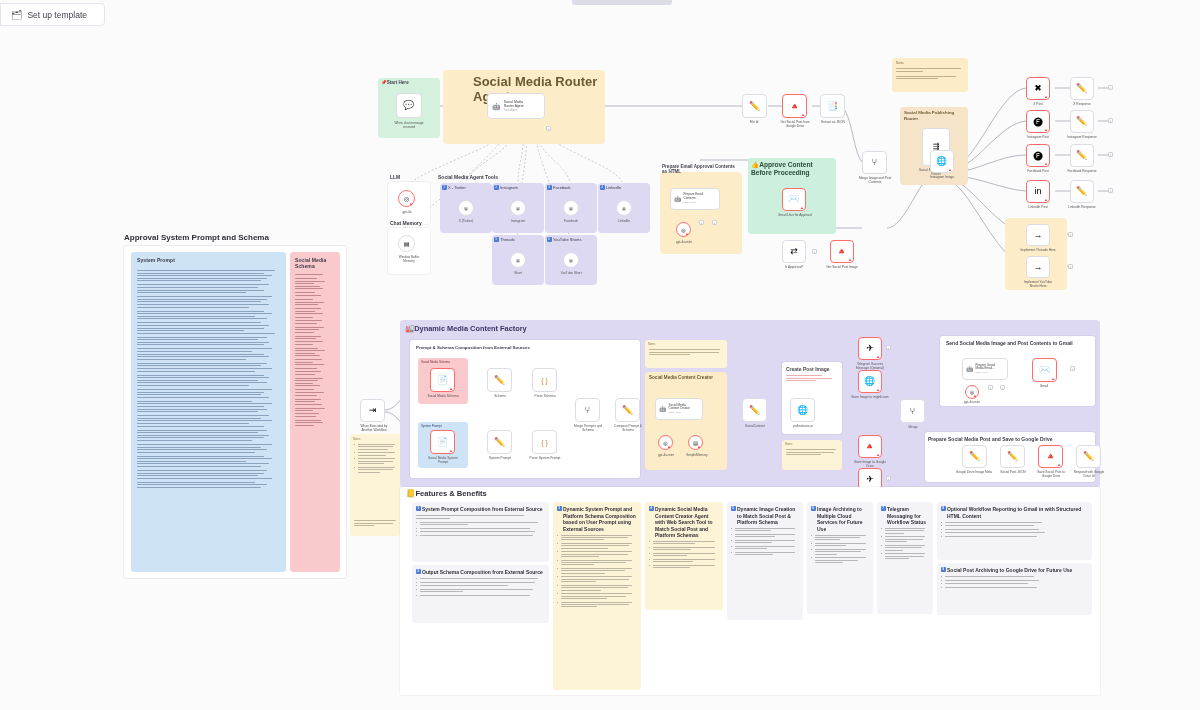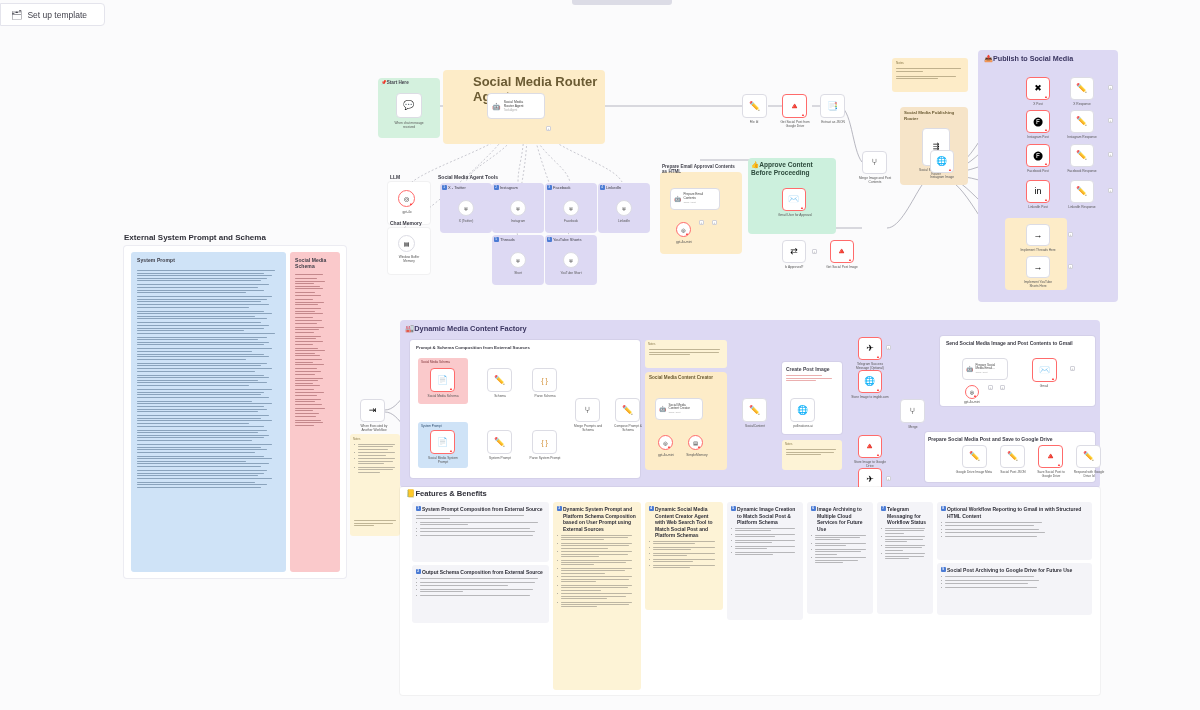--- a/index.html
+++ b/index.html
@@ -320,23 +320,20 @@
   <div class="node" style="left:862px;top:151px;width:25px;height:23px;">
     <span class="ico">⑂</span>
     </div>
   <div class="nlabel" style="left:848px;top:176px;width:54px;">Merge Image and Post<br>Contents</div>
 
   <div class="node" style="left:922px;top:128px;width:28px;height:38px;">
     <span class="ico" style="font-size:8px">⇶</span>
     </div>
   <div class="nlabel" style="left:908px;top:168px;width:56px;">Social Media Publishing<br>Router</div>
 
-  <div class="grp" style="left:978px;top:50px;width:140px;height:252px;background:#ddd9f3;">
-    <div class="grp-label" style="left:6px;top:4px;font-size:7.2px;color:#3a3560;">📤<span>Publish to Social Media</span></div>
-  </div>
 
   <div class="node" style="left:930px;top:150px;width:24px;height:23px;">
     <span class="ico">🌐</span>
     <span class="wbadge">▲</span>
     </div>
   <div class="nlabel" style="left:918px;top:175px;width:48px;">Instagram Image</div>
 
   <div class="node err" style="left:1026px;top:77px;width:24px;height:23px;">
     <span class="ico">✖</span>
     <span class="wbadge">▲</span>
@@ -386,21 +383,21 @@
     <span class="ico">→</span>
     </div>
   <div class="nlabel" style="left:1008px;top:248px;width:60px;">Implement Threads Here</div>
   <div class="plus" style="left:1068px;top:232px;">+</div>
   <div class="node" style="left:1026px;top:256px;width:24px;height:22px;">
     <span class="ico">→</span>
     </div>
   <div class="nlabel" style="left:1008px;top:280px;width:60px;">Implement YouTube<br>Shorts Here</div>
   <div class="plus" style="left:1068px;top:264px;">+</div>
 
-  <div class="grp-label" style="left:124px;top:233px;font-size:8px;color:#2f2f38;">External System Prompt and Schema</div>
+  <div class="grp-label" style="left:124px;top:233px;font-size:8px;color:#2f2f38;">Approval System Prompt and Schema</div>
   <div class="panel" style="left:124px;top:246px;width:222px;height:332px;background:#fff;box-shadow:0 0 0 1px #ececf2;"></div>
   <div class="sticky" style="left:131px;top:252px;width:155px;height:320px;background:#cfe3f7;">
     <div class="stitle" style="position:absolute;left:6px;top:5px;font-size:5px;">System Prompt</div>
     <div class="lines" style="left:6px;top:18px;width:144px;color:#2b4a6b;" id="sp-lines">
         <i style="width:96%"></i>
         <i style="width:88%"></i>
         <i style="width:94%"></i>
         <i style="width:90%"></i>
         <i style="width:86%"></i>
         <i style="width:0;height:0;margin-bottom:3px"></i>

